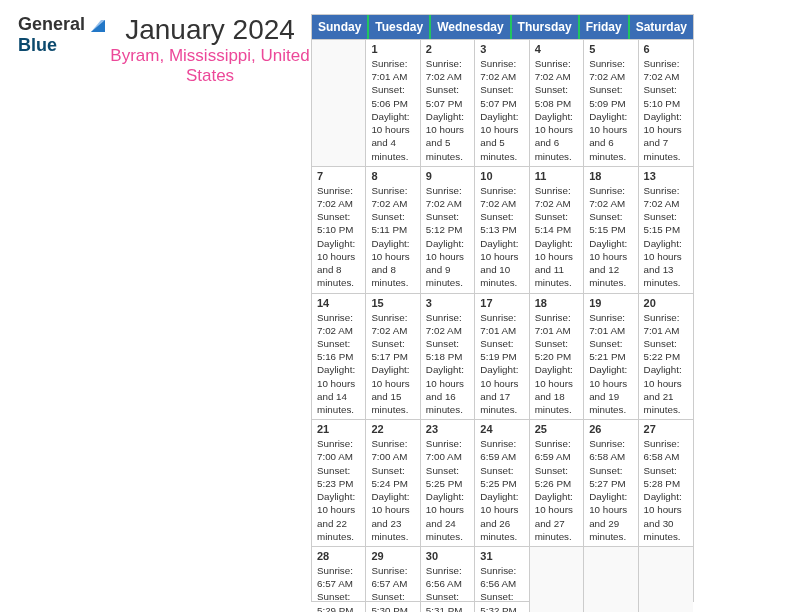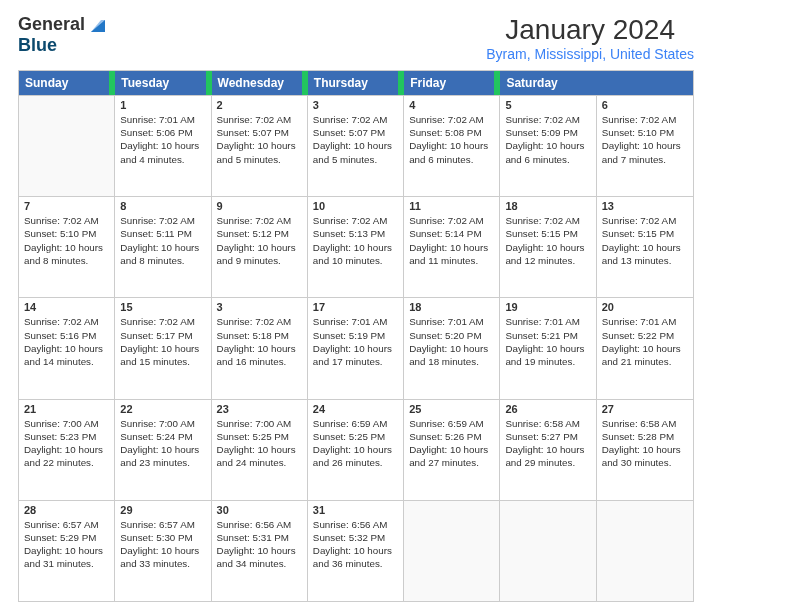--- a/index.html
+++ b/index.html
@@ -8,21 +8,21 @@
       height: 612px;
       font-family: Arial, sans-serif;
       background: #fff;
       overflow: hidden;
     }
     .page {
       width: 712px;
       height: 612px;
       padding: 14px 18px 10px 18px;
       display: flex;
-      flex-direction: column;
+      flex-direction: row;
     }
     .header {
       display: flex;
       align-items: flex-start;
       justify-content: space-between;
       margin-bottom: 8px;
     }
     .logo {
       display: flex;
       align-items: center;
@@ -41,41 +41,41 @@
     }
     .title-block {
       text-align: center;
     }
     .month-year {
       font-size: 28px;
       font-weight: normal;
       color: #333;
     }
     .location {
-      font-size: 14px;
-      color: #3b82f6;
+      font-size: 17px;
+      color: #ec4899;
     }
     .calendar {
       flex: 1;
       display: flex;
       flex-direction: column;
       border: 1px solid #ccc;
     }
     .cal-header-row {
       display: grid;
       grid-template-columns: repeat(7, 1fr);
       background: #3a6db5;
     }
     .cal-header-cell {
       color: white;
       font-size: 12px;
       font-weight: bold;
       padding: 5px 6px;
       text-align: left;
-      border-right: 6px solid #22c55e;
+      border-right: 2px solid #22c55e;
     }
     .cal-header-cell:last-child { border-right: none; }
     .cal-body {
       flex: 1;
       display: flex;
       flex-direction: column;
     }
     .cal-row {
       display: grid;
       grid-template-columns: repeat(7, 1fr);

